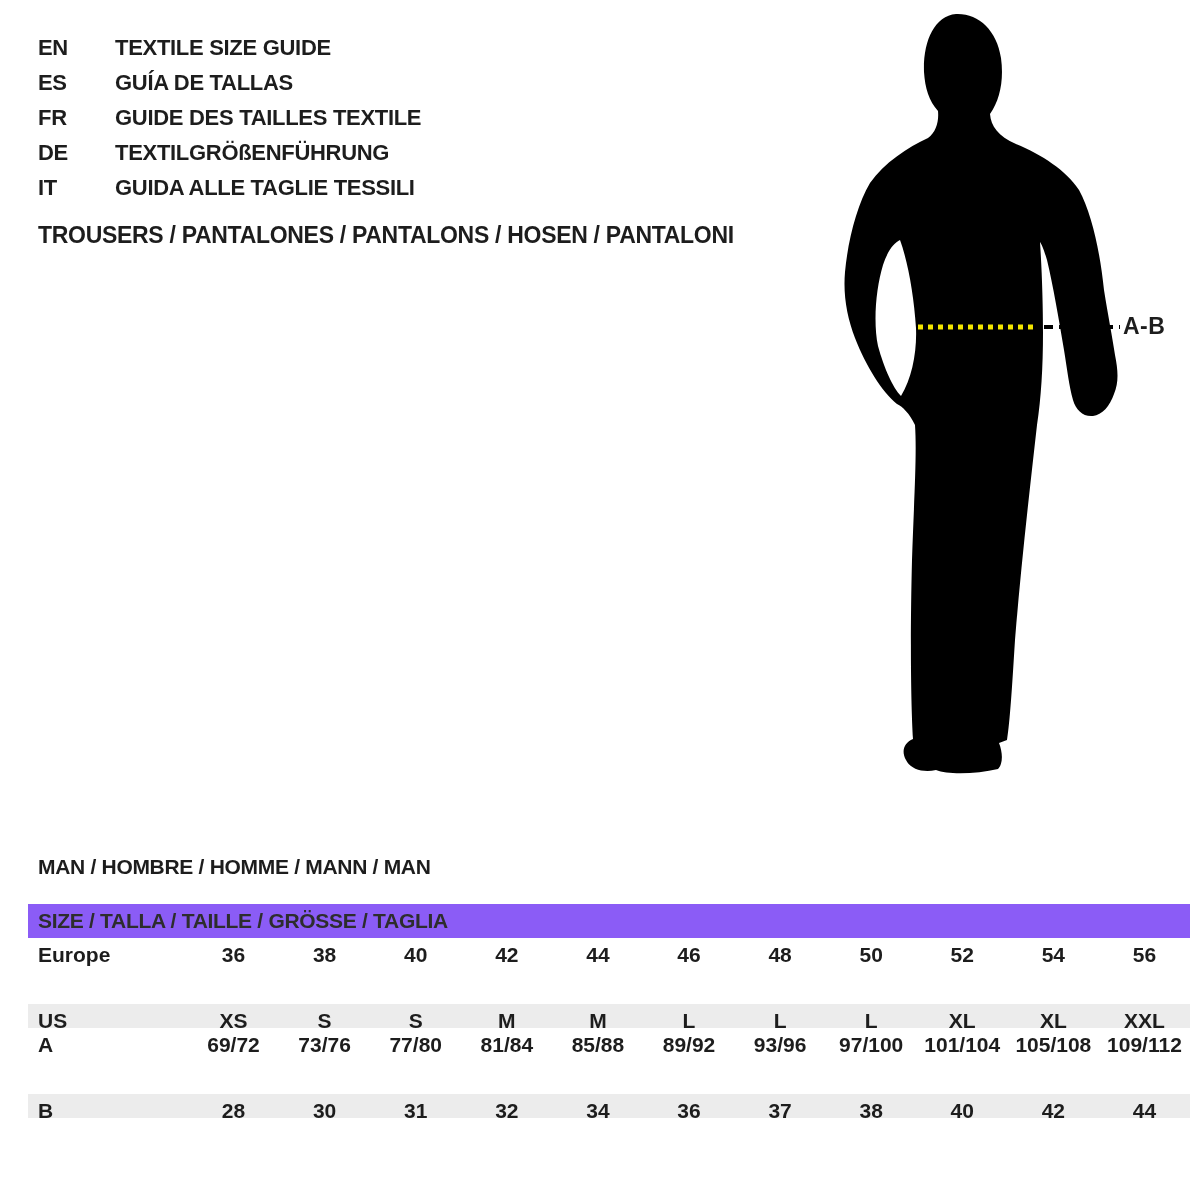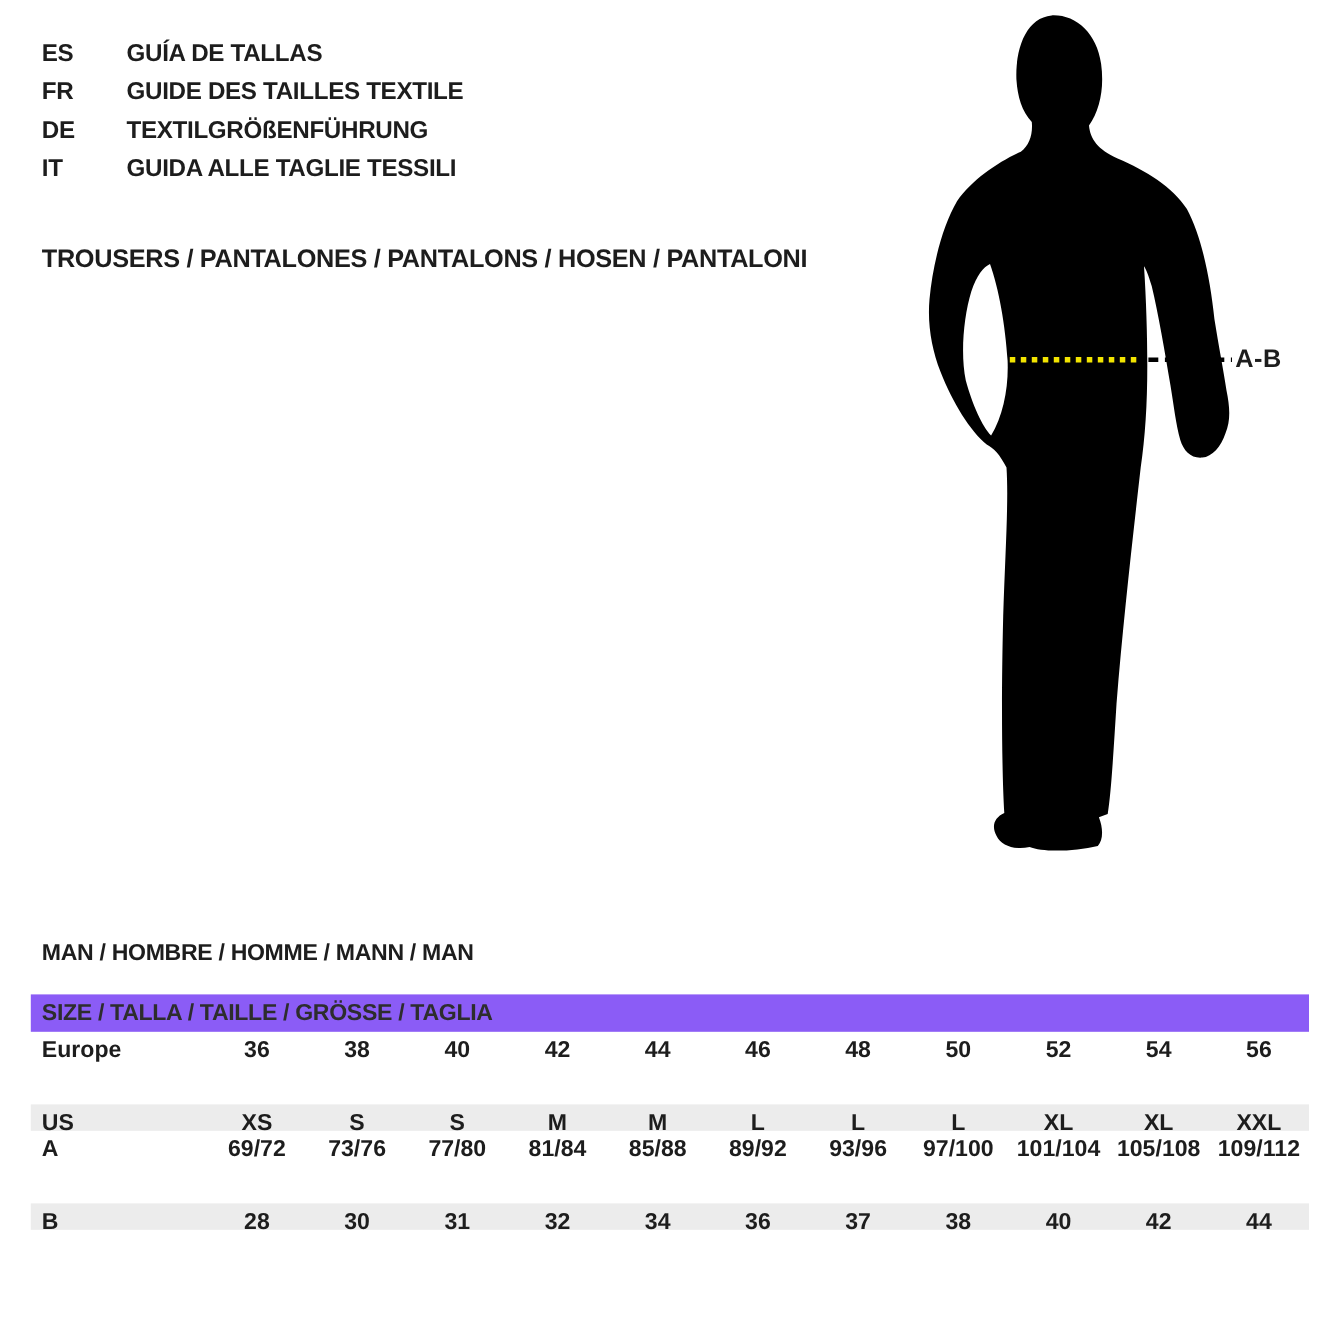--- a/index.html
+++ b/index.html
@@ -54,20 +54,24 @@
 
   .footnotes { position: absolute; left: 38px; top: 1106px; font-size: 21px; line-height: 35px; }
   .footnote { white-space: nowrap; }
 </style>
 </head>
 <body>
 
 <div class="sheet">
 
   <div class="lang-block">
+    <div class="lang-row">
+      <span class="lang-code">EN</span>
+      <span class="lang-title">TEXTILE SIZE GUIDE</span>
+    </div>
     <div class="lang-row">
       <span class="lang-code">ES</span>
       <span class="lang-title">GUÍA DE TALLAS</span>
     </div>
     <div class="lang-row">
       <span class="lang-code">FR</span>
       <span class="lang-title">GUIDE DES TAILLES TEXTILE</span>
     </div>
     <div class="lang-row">
       <span class="lang-code">DE</span>

